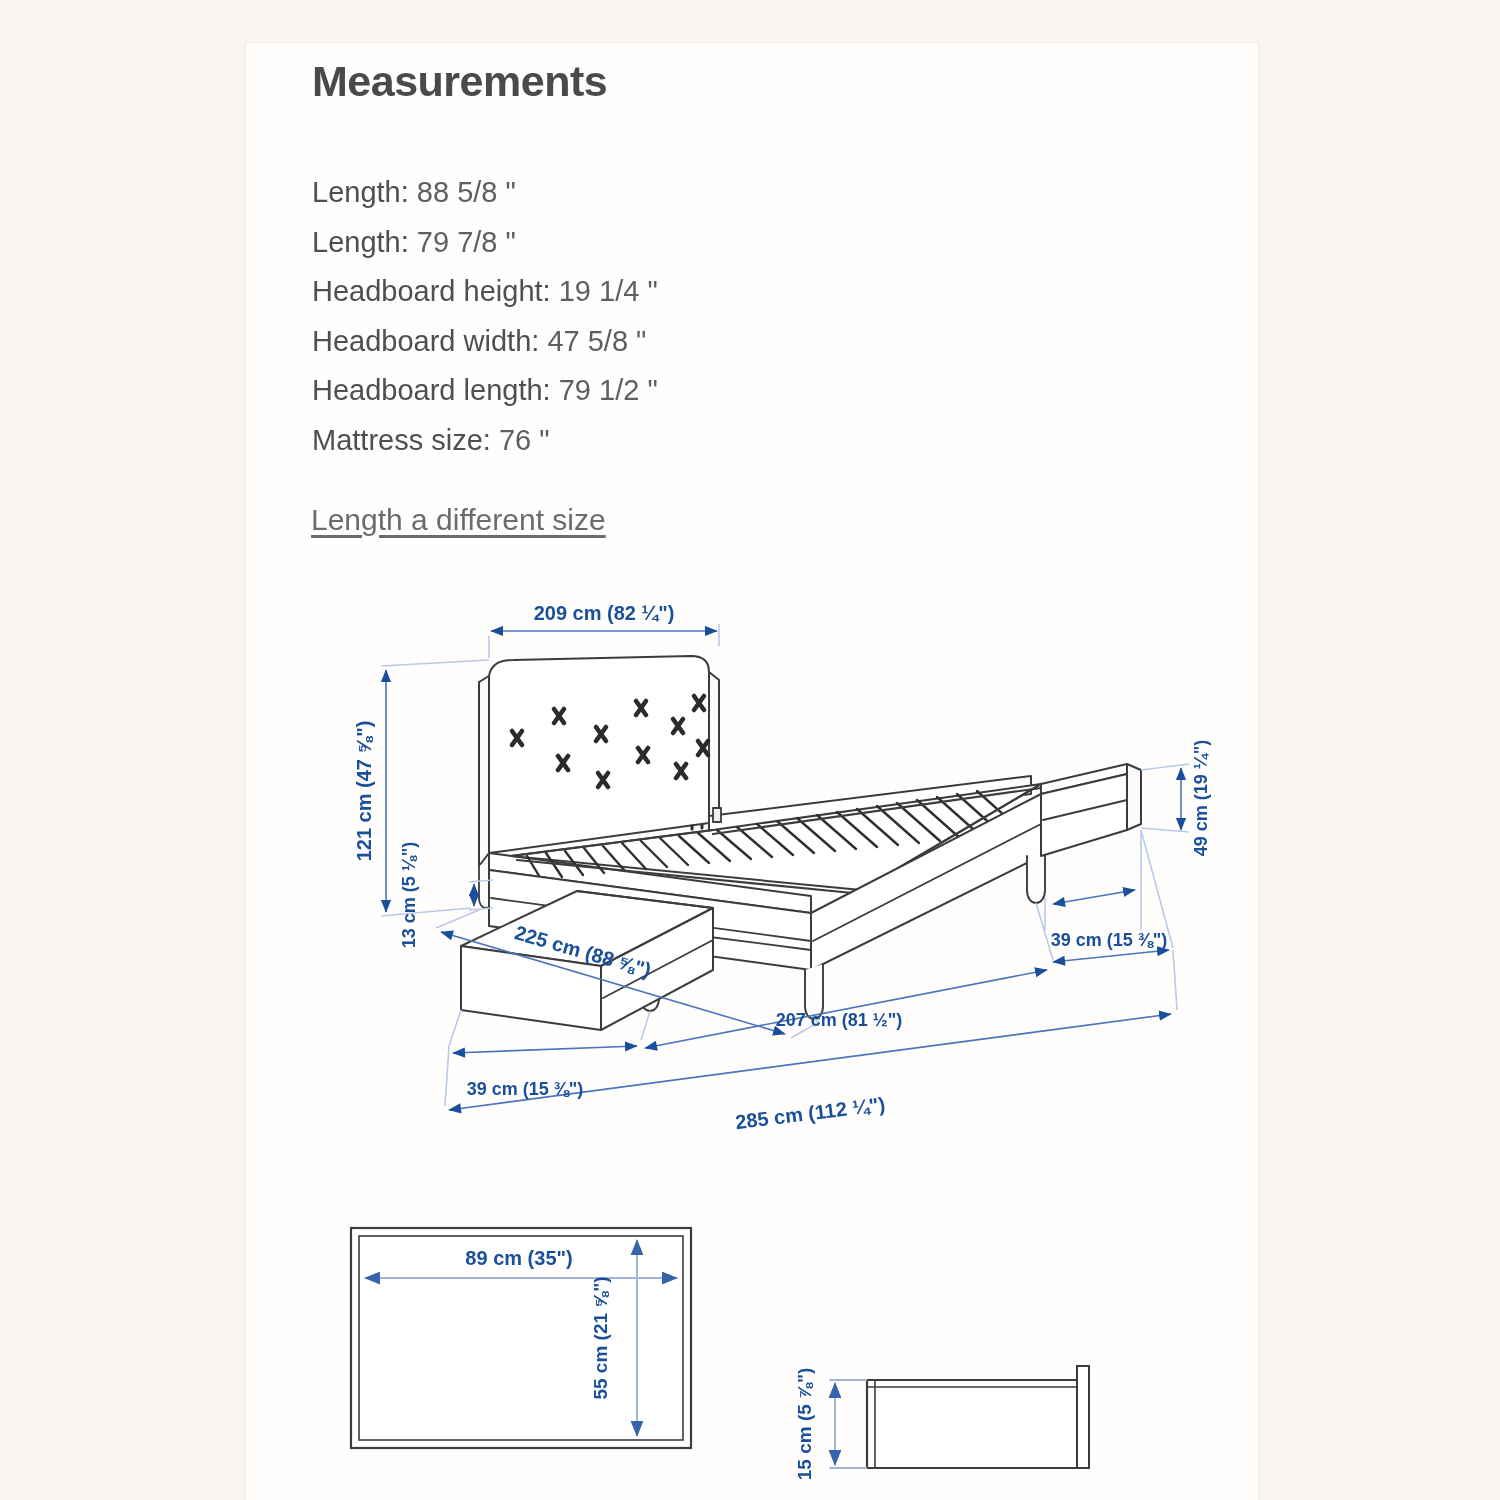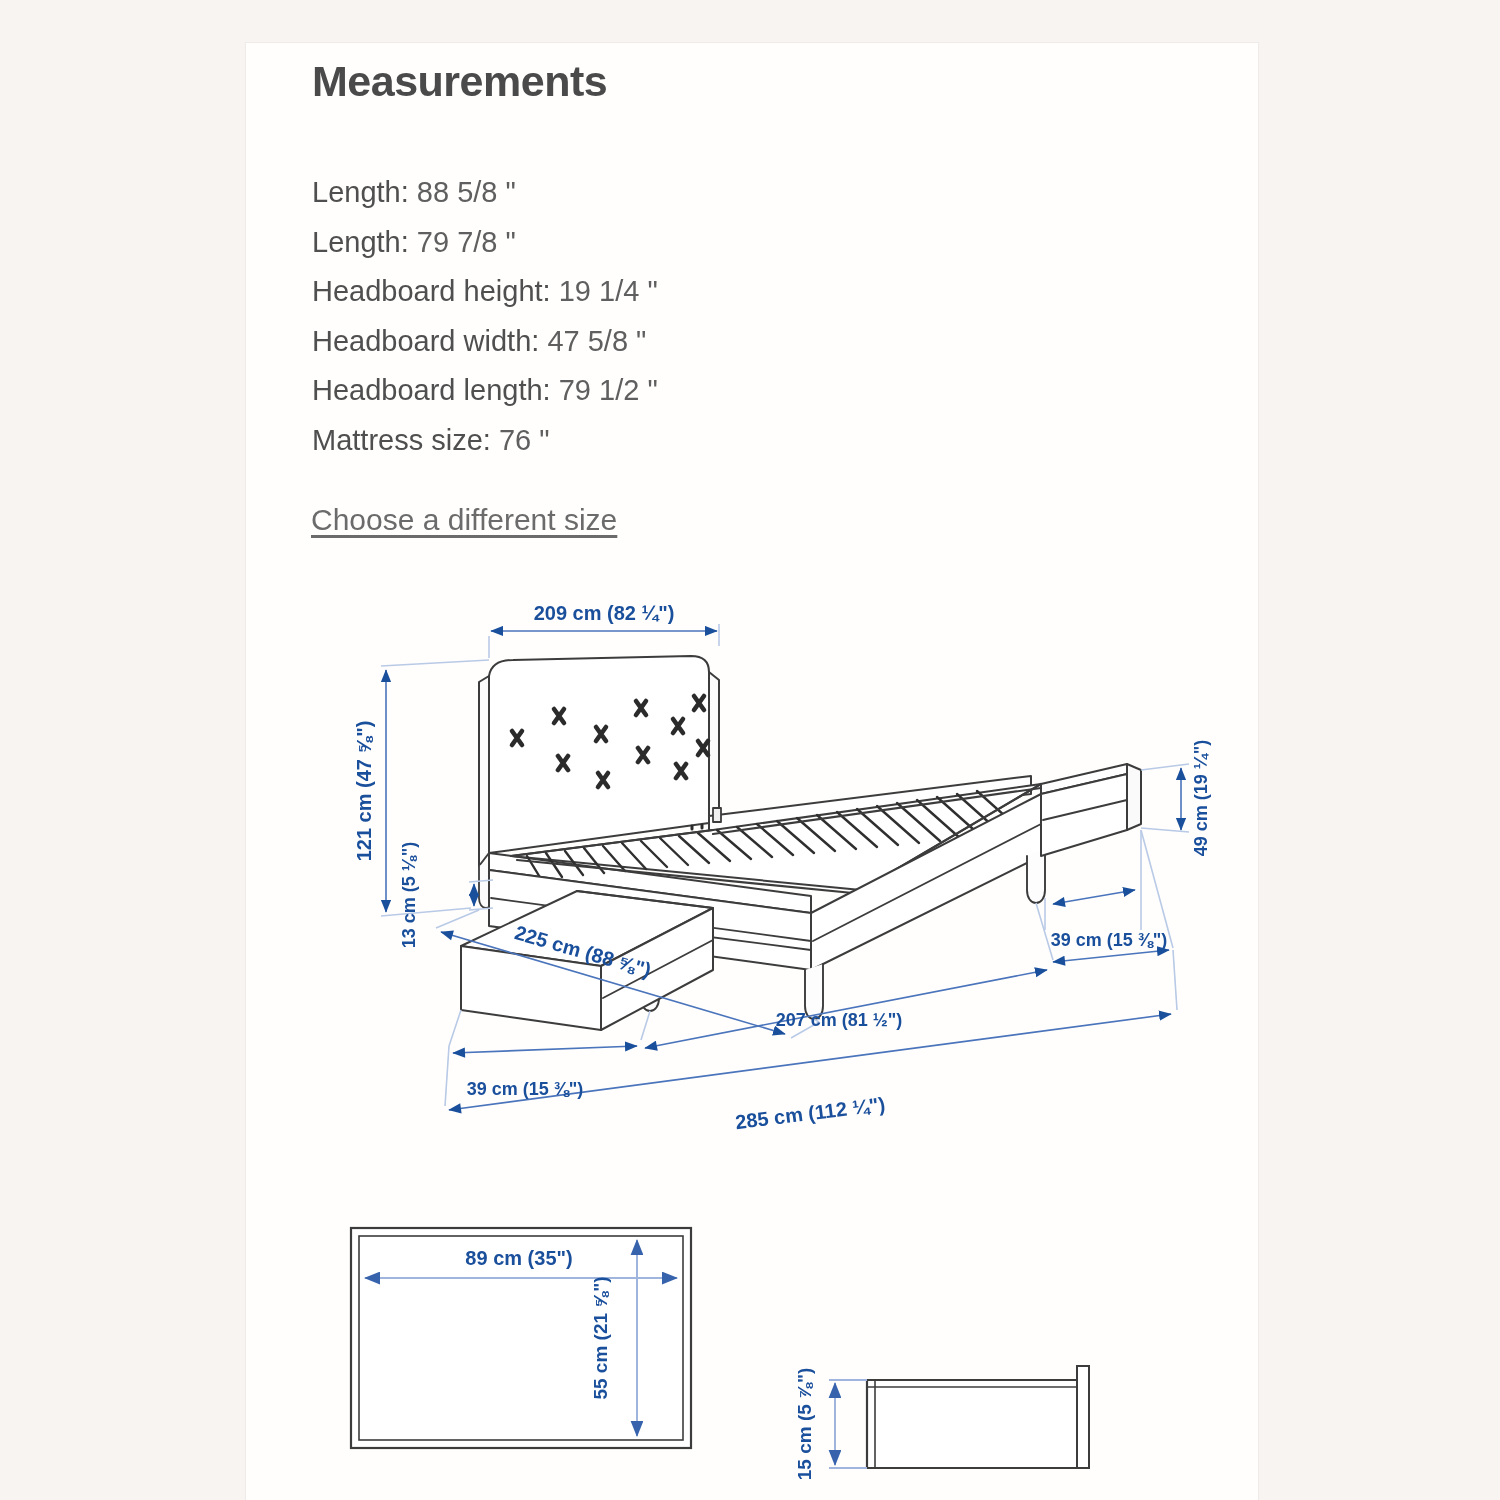--- a/index.html
+++ b/index.html
@@ -83,21 +83,21 @@
     <div class="spec-row">
       <span class="spec-label">Headboard length:</span>
       <span class="spec-value">79 1/2 "</span>
     </div>
     <div class="spec-row">
       <span class="spec-label">Mattress size:</span>
       <span class="spec-value">76 "</span>
     </div>
   </div>
 
-  <a id="choose-link" href="#">Choose a different size</a>
+  <a id="choose-link" href="#">Length a different size</a>
 
   <div id="main-diagram">
     <svg width="880" height="540" viewBox="0 0 880 540" xmlns="http://www.w3.org/2000/svg">
       <defs>
         <marker id="ah" markerWidth="9" markerHeight="9" refX="7.5" refY="3.2" orient="auto">
           <path d="M0,0 L8,3.2 L0,6.4 z" fill="#1a4f9c"></path>
         </marker>
         <marker id="ah2" markerWidth="9" markerHeight="9" refX="0.5" refY="3.2" orient="auto">
           <path d="M8,0 L0,3.2 L8,6.4 z" fill="#1a4f9c"></path>
         </marker>

